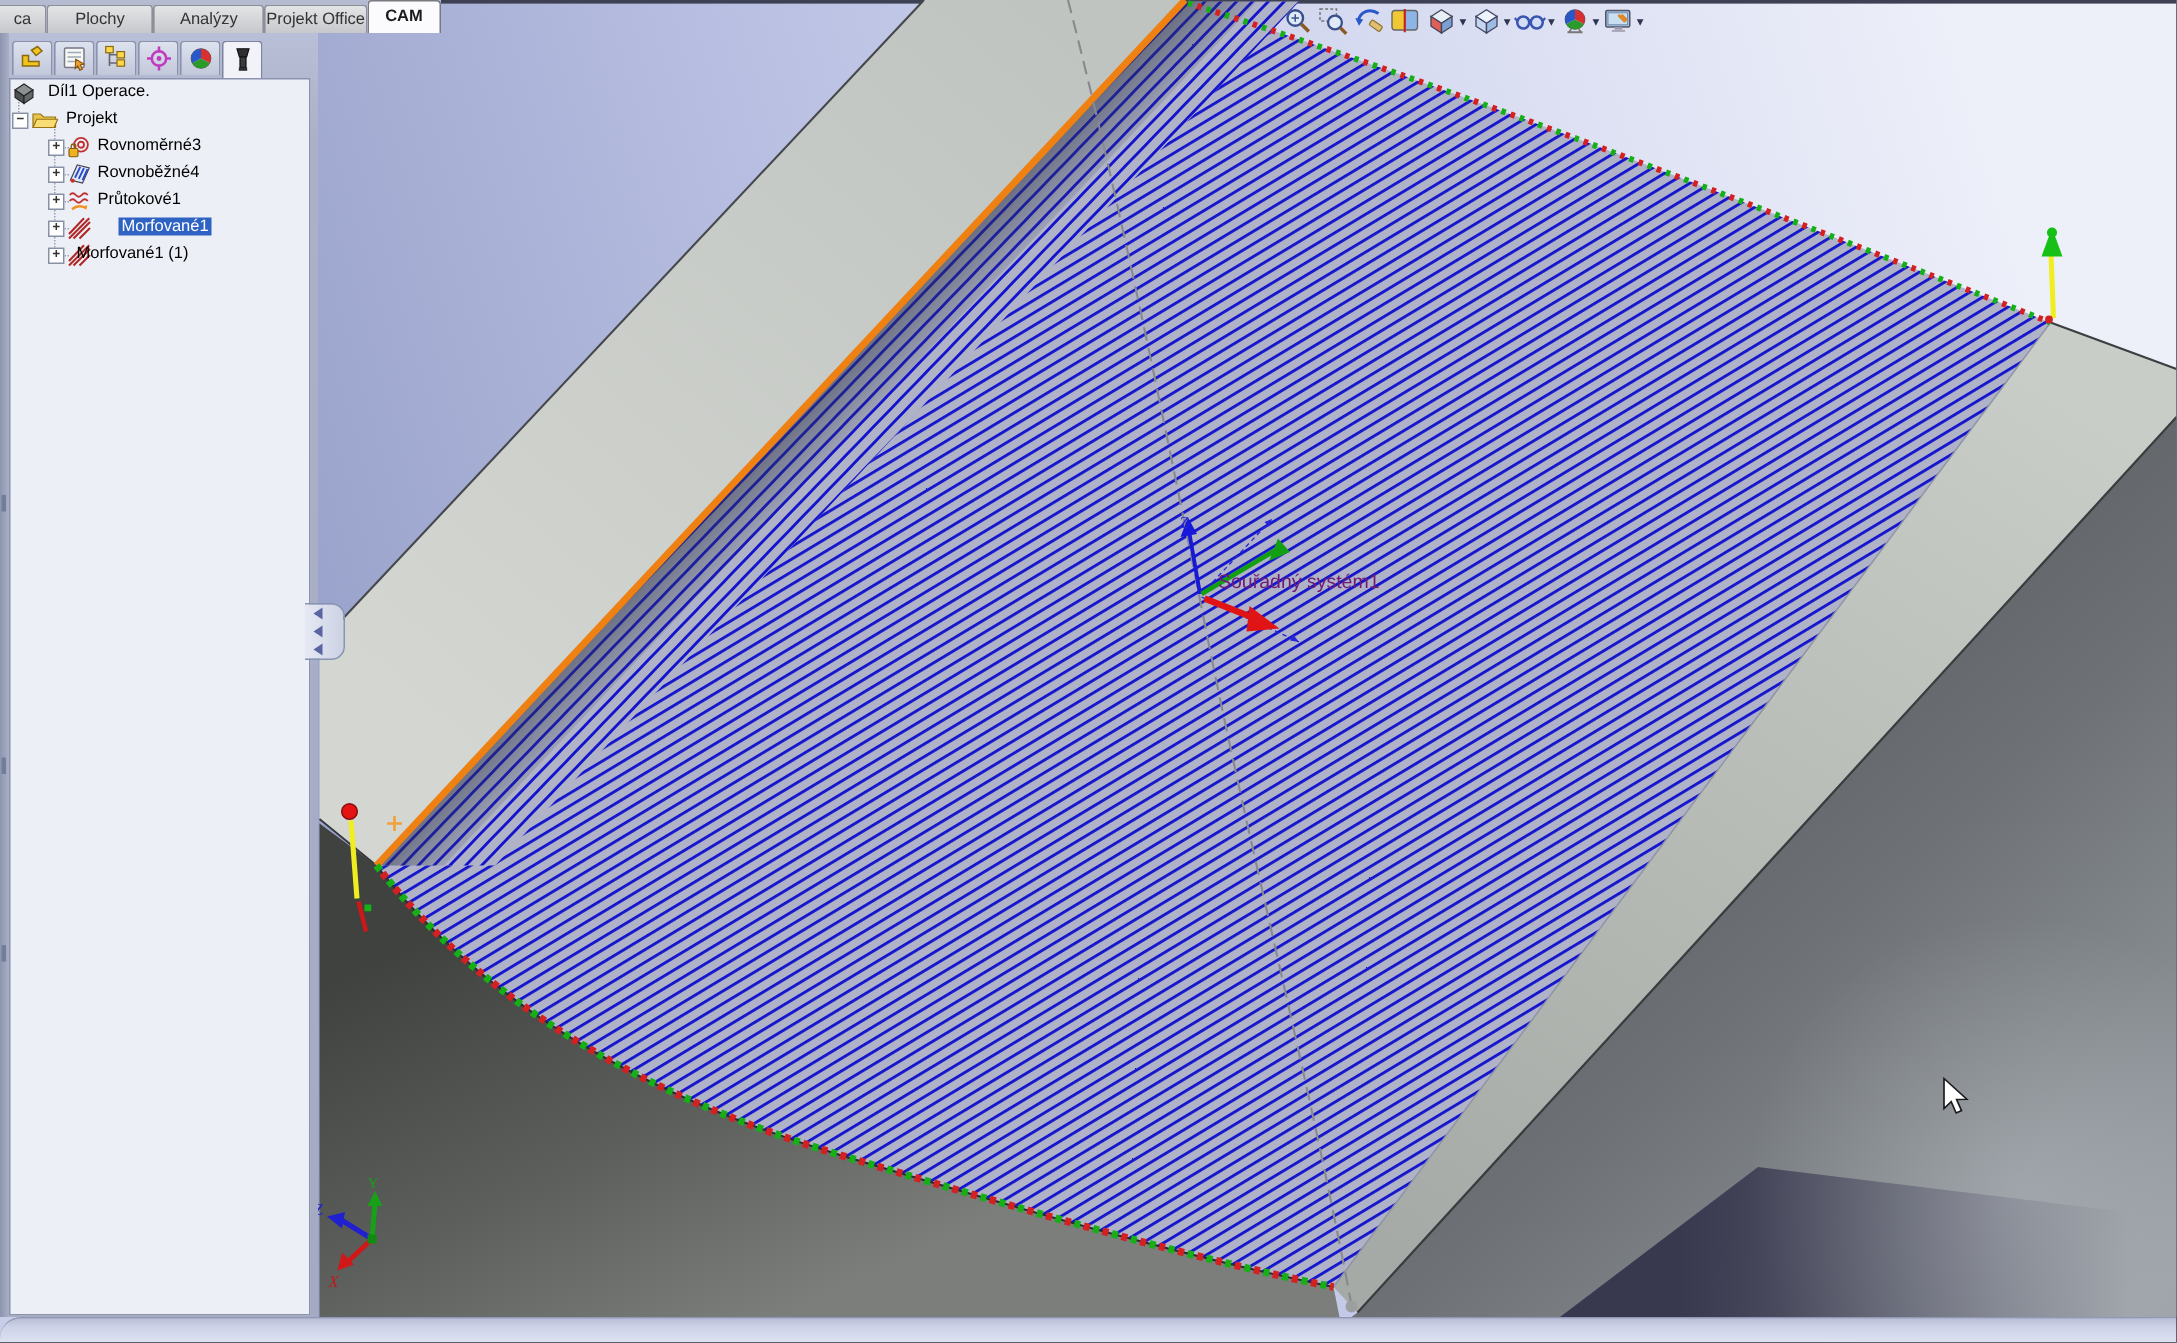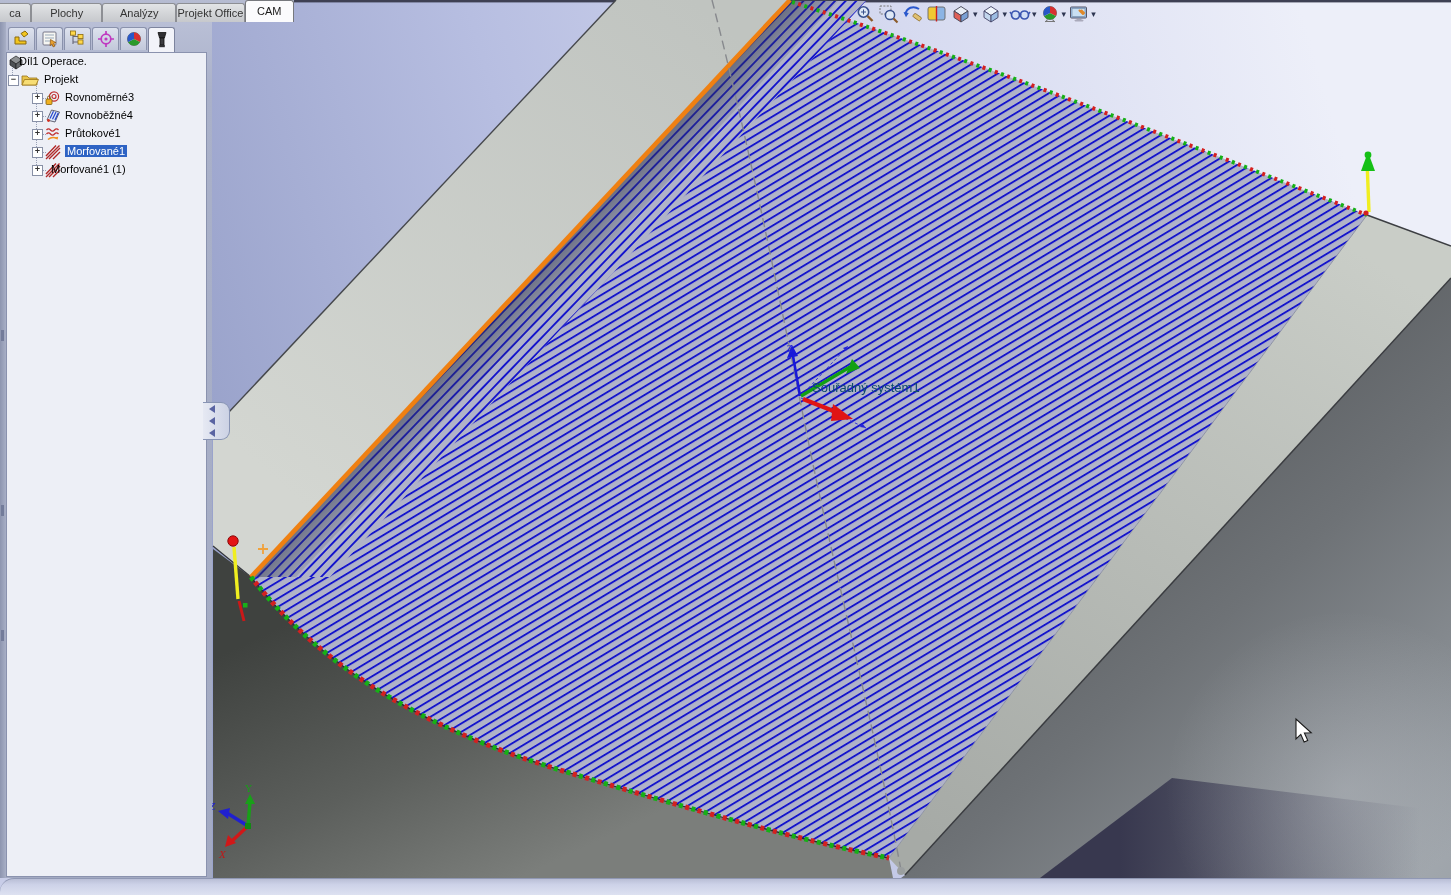--- a/index.html
+++ b/index.html
@@ -6,21 +6,21 @@
   #app{position:relative;width:1451px;height:895px;overflow:hidden;background:#c8cde8;
        font-family:"Liberation Sans",sans-serif;}
   #scene{position:absolute;left:0;top:0;z-index:1;}
   
   #tabbar{position:absolute;left:0;top:0;width:294px;height:22px;z-index:6;display:flex;align-items:flex-end;
           background:linear-gradient(180deg,#b6bcd2,#a6adc6);}
   .ctab{height:19px;line-height:19px;text-align:center;font-size:11px;color:#333;
         background:linear-gradient(180deg,#e2e4e6,#c6c8cc);border:1px solid #8d8f94;border-bottom:none;
         border-radius:3px 3px 0 0;box-sizing:border-box;overflow:hidden;white-space:nowrap;}
   .ctab.first{border-left:none;border-radius:0 3px 0 0;margin-top:24px;}
-  .ctab.active{height:22px;line-height:21px;background:#fbfbfd;font-weight:normal;color:#1a1a1a;
+  .ctab.active{height:22px;line-height:21px;background:#fbfbfd;font-weight:bold;color:#1a1a1a;
                border-color:#77797e;z-index:7;}
   
   #panel{position:absolute;left:0;top:22px;width:212px;height:856px;z-index:5;
          background:linear-gradient(180deg,#b9bfd6 0%,#aab1c9 8%,#a3aac2 100%);}
   #lstrip{position:absolute;left:0;top:0;width:6px;height:100%;background:linear-gradient(90deg,#8d95af,#a8afc6);}
   .lmark{position:absolute;left:1px;width:3px;height:11px;background:#737c9a;}
   #ptabs{position:absolute;left:8px;top:5px;height:25px;display:flex;gap:1px;}
   .ptab{width:27px;height:23px;box-sizing:border-box;border:1px solid #8a92ac;border-bottom:none;
         border-radius:3px 3px 0 0;background:linear-gradient(180deg,#dde2ee,#c2c8da);
         display:flex;align-items:center;justify-content:center;}
@@ -43,21 +43,21 @@
         border-right:6px solid #5a64a2;}
   
   #vtoolbar{position:absolute;left:853px;top:1px;height:25px;z-index:6;display:flex;align-items:center;}
   .vti{height:24px;display:flex;align-items:center;justify-content:center;padding:0 1px;}
   .caret{font-size:9px;color:#2d3550;margin-left:1px;}
   
   #statusbar{position:absolute;left:0;top:878px;width:1451px;height:17px;z-index:8;
         background:linear-gradient(180deg,#b9bed6 0%,#cdd2e8 35%,#dde1f1 100%);
         border-top:1px solid #9098b4;border-radius:14px 0 0 0;box-sizing:border-box;}
   
-  #coordlabel{position:absolute;left:812px;top:380px;z-index:3;color:#0c4a6e;font-size:13px;
+  #coordlabel{position:absolute;left:812px;top:380px;z-index:3;color:#701a75;font-size:13px;
         white-space:nowrap;text-align:right;}
 </style>
 </head>
 <body>
 
 <div id="app">
 
   <svg id="scene" width="1451" height="895">
     <defs>
       <linearGradient id="bgGrad" gradientUnits="userSpaceOnUse" x1="212" y1="420" x2="1451" y2="60">
@@ -270,21 +270,21 @@
       <div class="hdots" style="left:34px;top:81px;width:5px"></div>
       <div class="hdots" style="left:34px;top:99px;width:5px"></div>
       <div class="hdots" style="left:34px;top:117px;width:5px"></div>
 
       <div class="trow" style="top:0">
         <svg class="ticon" style="left:1px" width="16" height="16" viewBox="0 0 16 16">
           <path d="M2,6 L8,2 L14,6 L8,10 Z" fill="#8d9092" stroke="#222" stroke-width="0.7"></path>
           <path d="M2,6 L8,10 L8,15 L2,11 Z" fill="#4e5154" stroke="#222" stroke-width="0.7"></path>
           <path d="M8,10 L14,6 L14,11 L8,15 Z" fill="#65686b" stroke="#222" stroke-width="0.7"></path>
         </svg>
-        <span class="tlabel" style="left:12px">Díl1 Operace.</span>
+        <span class="tlabel" style="left:25px">Díl1 Operace.</span>
       </div>
 
       <div class="trow" style="top:18px">
         <span class="ebox" style="left:1px">−</span>
         <svg class="ticon" style="left:14px" width="18" height="16" viewBox="0 0 18 16">
           <path d="M1,4 L6,4 L8,6 L16,6 L16,13 L1,13 Z" fill="#e8c44a" stroke="#9a7416" stroke-width="0.8"></path>
           <path d="M3.5,7.5 L17.5,7.5 L15,13 L1,13 Z" fill="#f7dd74" stroke="#9a7416" stroke-width="0.8"></path>
         </svg>
         <span class="tlabel bold" style="left:37px">Projekt</span>
       </div>
@@ -319,21 +319,21 @@
           <polygon points="12.5,13.8 13.2,10.8 9.9,11.6" fill="#f09020"></polygon>
         </svg>
         <span class="tlabel" style="left:58px">Průtokové1</span>
       </div>
 
       <div class="trow" style="top:90px">
         <span class="ebox" style="left:25px">+</span>
         <svg class="ticon" style="left:38px" width="16" height="16" viewBox="0 0 16 16">
           <path d="M1,12 L11,1.5 M1,15 L14.5,1.5 M4,15 L15,4 M8,15 L15,8" stroke="#b02828" stroke-width="1.4" fill="none"></path>
         </svg>
-        <span class="tlabel sel" style="left:58px">Morfované1</span>
+        <span class="tlabel sel" style="left:72px">Morfované1</span>
       </div>
 
       <div class="trow" style="top:108px">
         <span class="ebox" style="left:25px">+</span>
         <svg class="ticon" style="left:38px" width="16" height="16" viewBox="0 0 16 16">
           <path d="M1,12 L11,1.5 M1,15 L14.5,1.5 M4,15 L15,4 M8,15 L15,8" stroke="#b02828" stroke-width="1.4" fill="none"></path>
         </svg>
         <span class="tlabel" style="left:44px">Morfované1 (1)</span>
       </div>
     </div>

